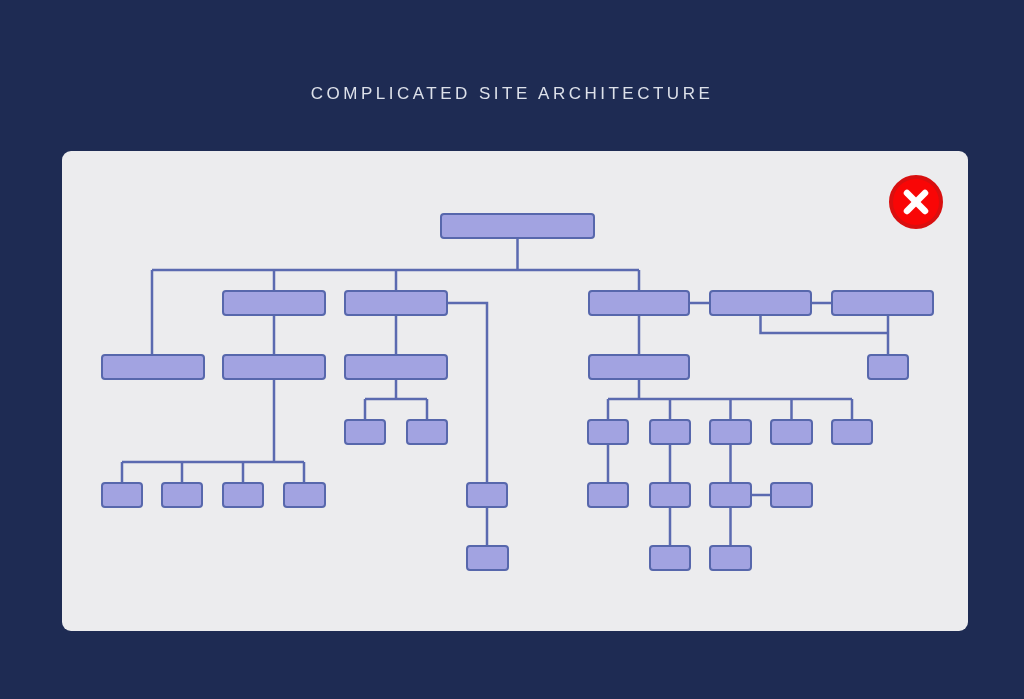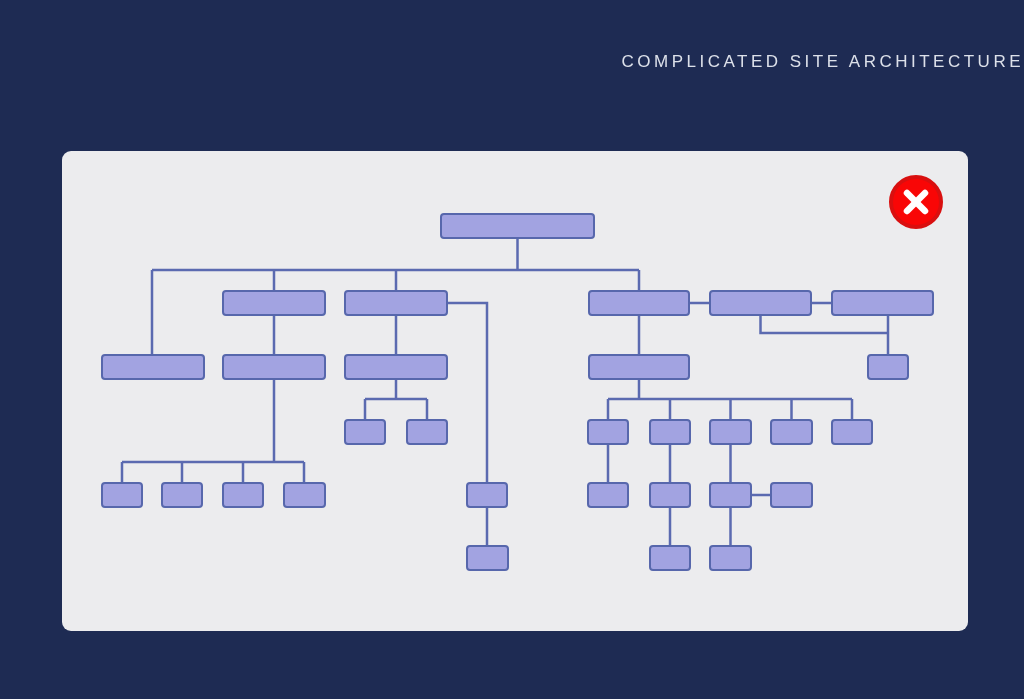--- a/index.html
+++ b/index.html
@@ -12,24 +12,24 @@
     background: var(--page-bg, #1e2b53);
   }
   .page {
     position: relative;
     width: 1024px;
     height: 699px;
     background: var(--page-bg, #1e2b53);
   }
   .title {
     position: absolute;
-    top: 52px;
+    top: 84px;
     left: 0;
     right: 0;
-    text-align: right;
+    text-align: center;
     color: var(--title-color, #dde1ea);
     font-size: 17px;
     font-weight: 500;
     letter-spacing: 3.5px;
     user-select: none;
   }
   .panel {
     position: absolute;
     left: 62px;
     top: 151px;

